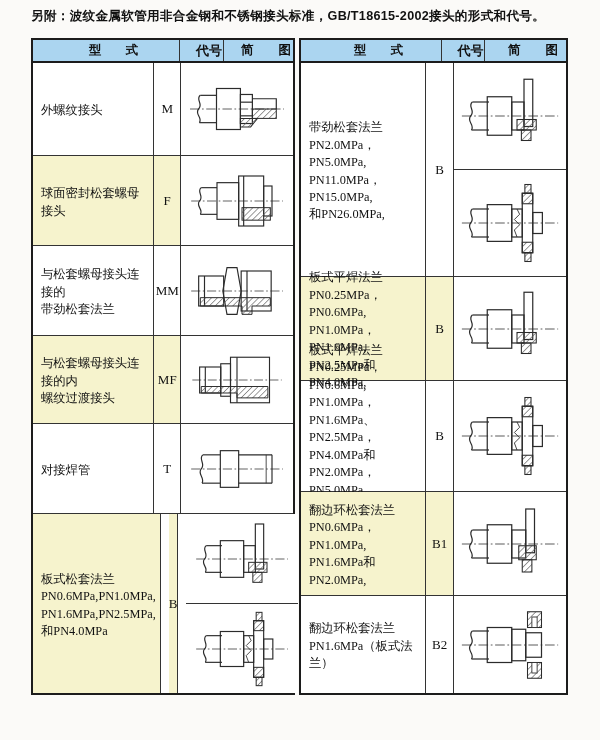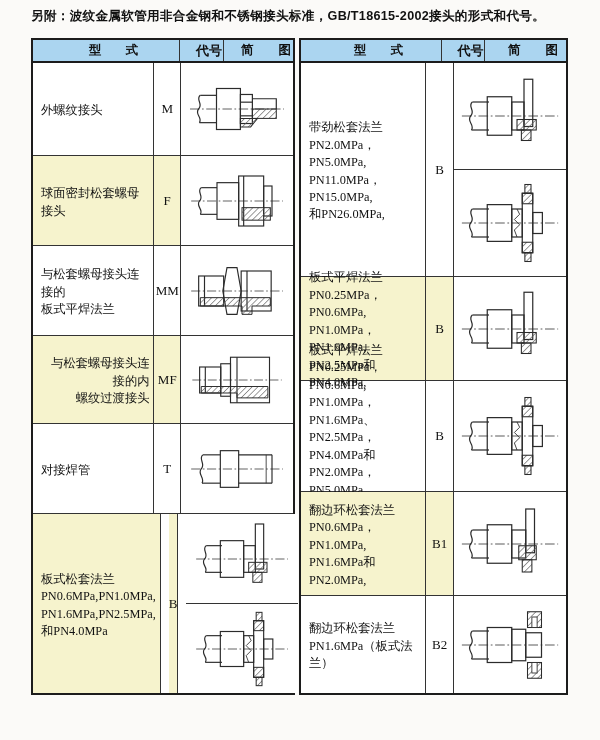--- a/index.html
+++ b/index.html
@@ -131,37 +131,37 @@
               <rect x="62" y="18" width="30" height="60" stroke="#2b2b2b" stroke-width="1.4" fill="none"></rect>
               <line x1="68" y1="18" x2="68" y2="78" stroke="#2b2b2b" stroke-width="1.4" fill="none"></line>
               <rect x="92" y="30" width="10" height="36" stroke="#2b2b2b" stroke-width="1.4" fill="none"></rect>
               <rect x="66" y="56" width="34" height="15" stroke="#2b2b2b" stroke-width="1.2" fill="url(#hatch)"></rect>
             </svg>
           </div>
         </div>
       </div>
       <div class="row" style="height: 90px;">
         <div class="cell c-type">与松套螺母接头连接的
-板式平焊法兰</div>
+带劲松套法兰</div>
         <div class="cell c-code">MM</div>
         <div class="cell c-diag">
           <div class="sub">
             <svg viewBox="0 0 120 96" width="112" height="80" preserveAspectRatio="xMidYMid meet">
               <line x1="5" y1="48" x2="115" y2="48" stroke="#444" stroke-width="1" stroke-dasharray="11 3 2 3"></line>
               <rect x="14" y="30" width="30" height="36" stroke="#2b2b2b" stroke-width="1.4" fill="none"></rect>
               <line x1="21" y1="30" x2="21" y2="66" stroke="#2b2b2b" stroke-width="1.4" fill="none"></line>
               <polygon points="48,20 60,20 65,48 60,76 48,76 43,48" stroke="#2b2b2b" stroke-width="1.4" fill="none"></polygon>
               <rect x="65" y="24" width="36" height="48" stroke="#2b2b2b" stroke-width="1.4" fill="none"></rect>
               <line x1="72" y1="24" x2="72" y2="72" stroke="#2b2b2b" stroke-width="1.4" fill="none"></line>
               <polygon points="16,56 100,56 100,66 78,66 78,76 66,76 66,66 16,66" stroke="#2b2b2b" stroke-width="1.2" fill="url(#hatch)"></polygon>
             </svg>
           </div>
         </div>
       </div>
-      <div class="row" style="height: 88px; text-align: right;">
+      <div class="row" style="height: 88px;">
         <div class="cell c-type hl">与松套螺母接头连接的内
 螺纹过渡接头</div>
         <div class="cell c-code hl">MF</div>
         <div class="cell c-diag">
           <div class="sub">
             <svg viewBox="0 0 120 96" width="112" height="78" preserveAspectRatio="xMidYMid meet">
               <line x1="5" y1="48" x2="115" y2="48" stroke="#444" stroke-width="1" stroke-dasharray="11 3 2 3"></line>
               <rect x="14" y="32" width="26" height="32" stroke="#2b2b2b" stroke-width="1.4" fill="none"></rect>
               <line x1="21" y1="32" x2="21" y2="64" stroke="#2b2b2b" stroke-width="1.4" fill="none"></line>
               <rect x="40" y="28" width="12" height="40" stroke="#2b2b2b" stroke-width="1.4" fill="none"></rect>

